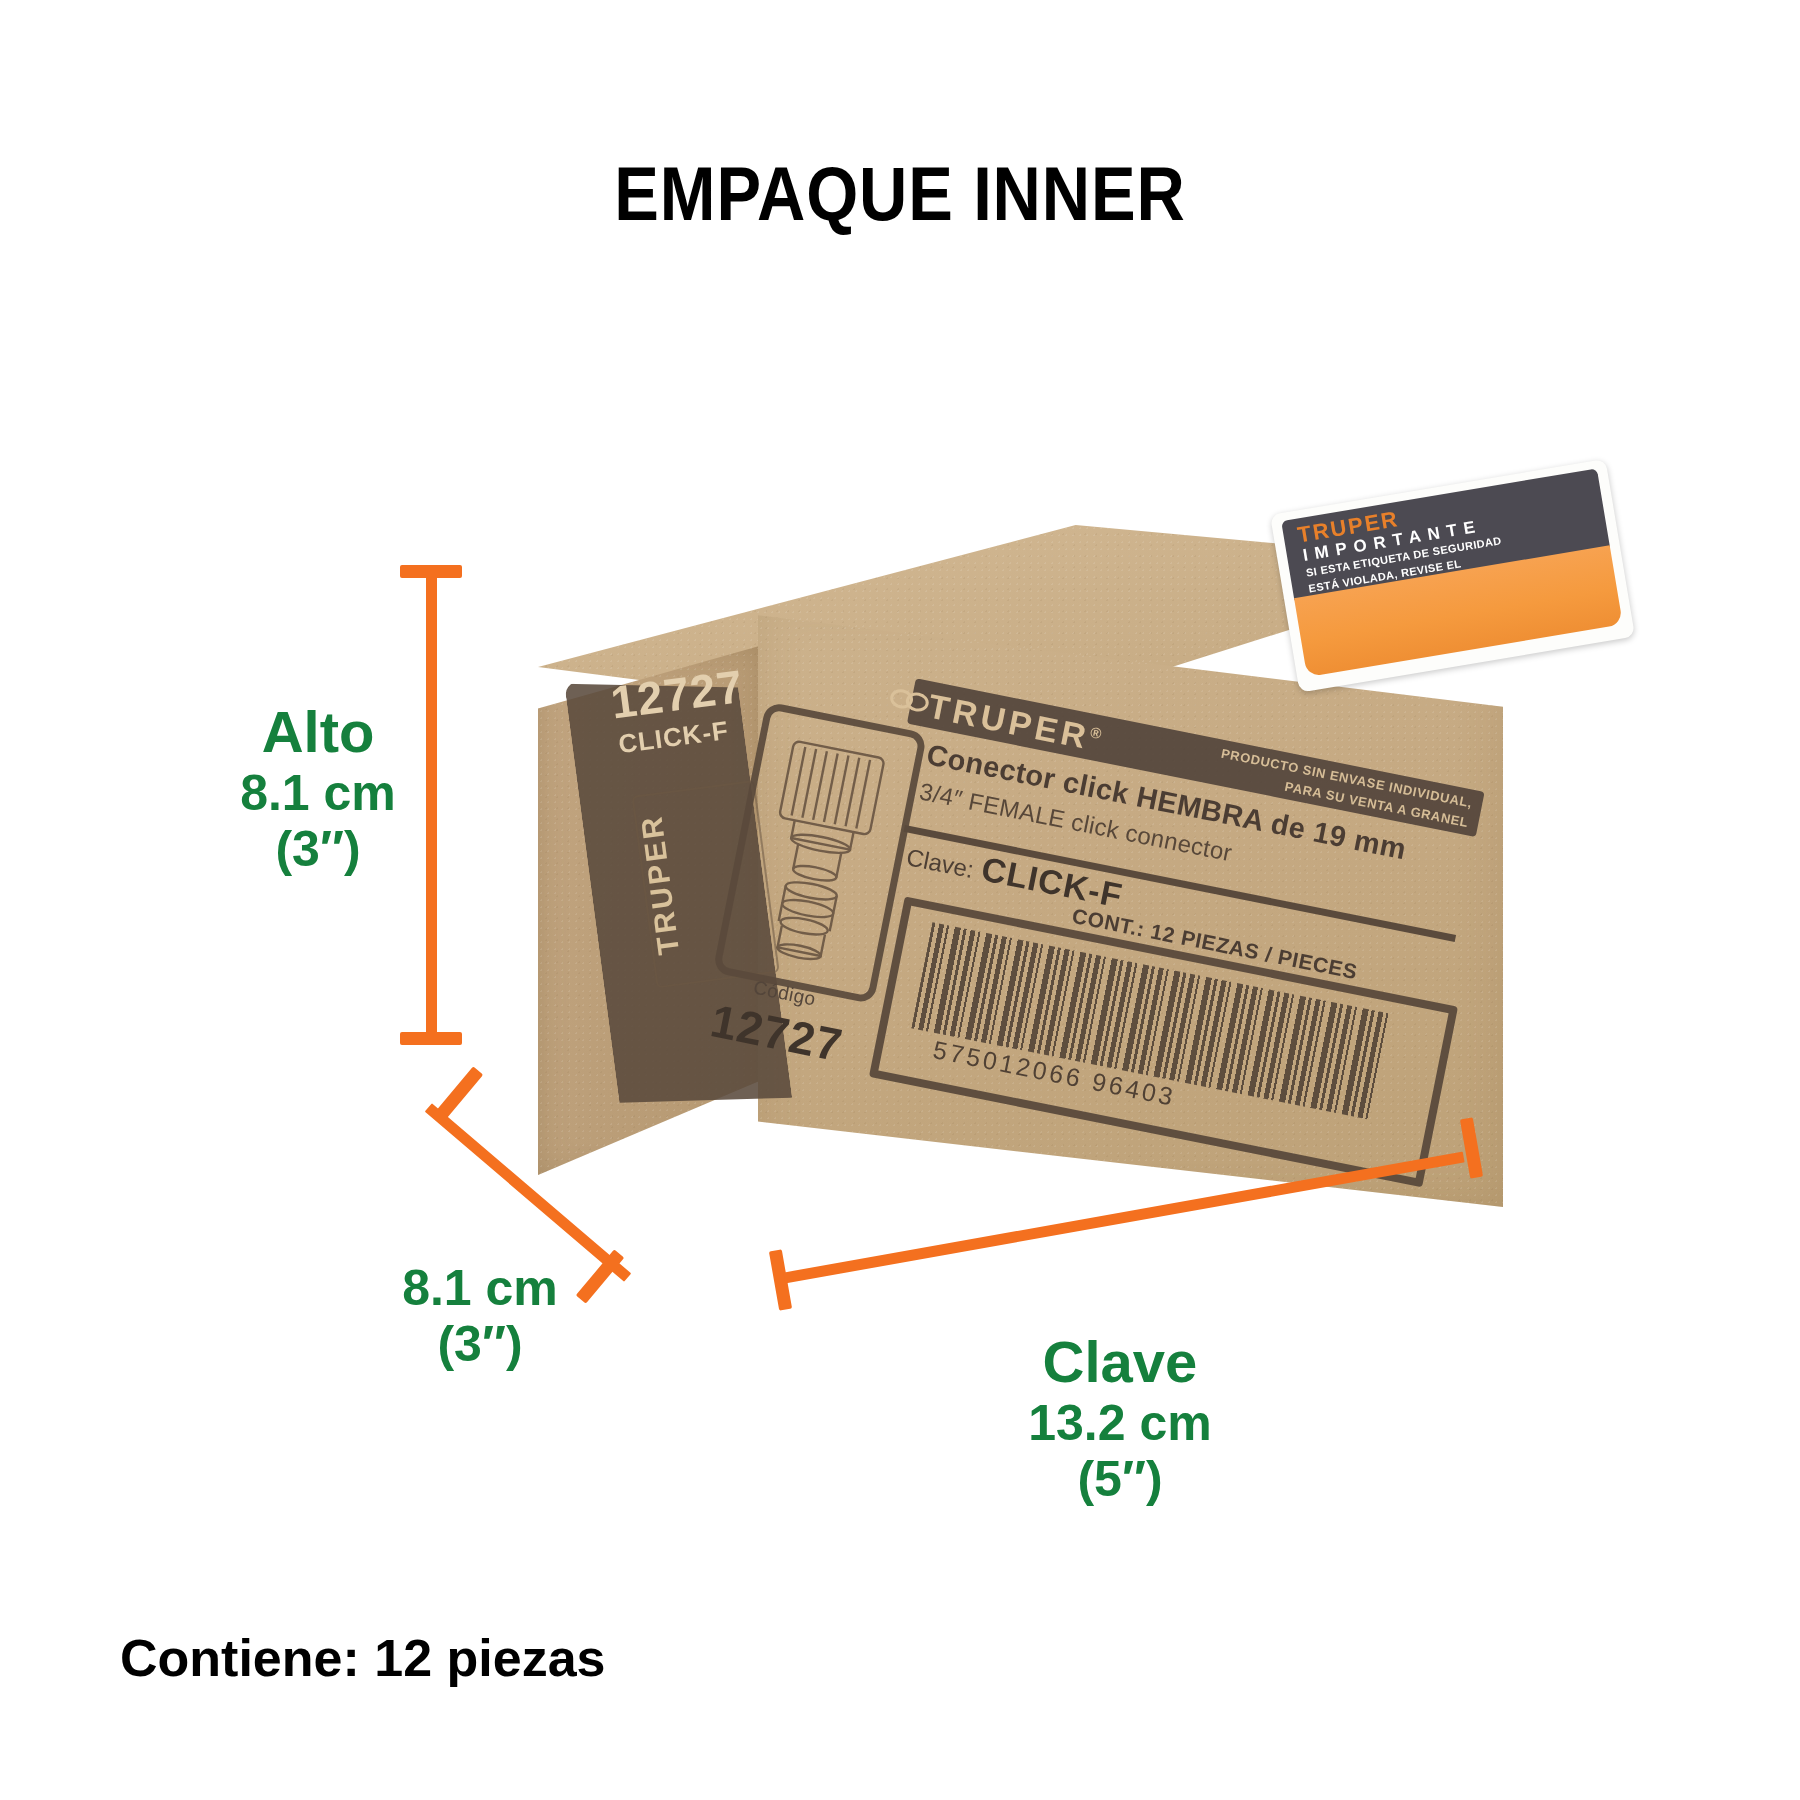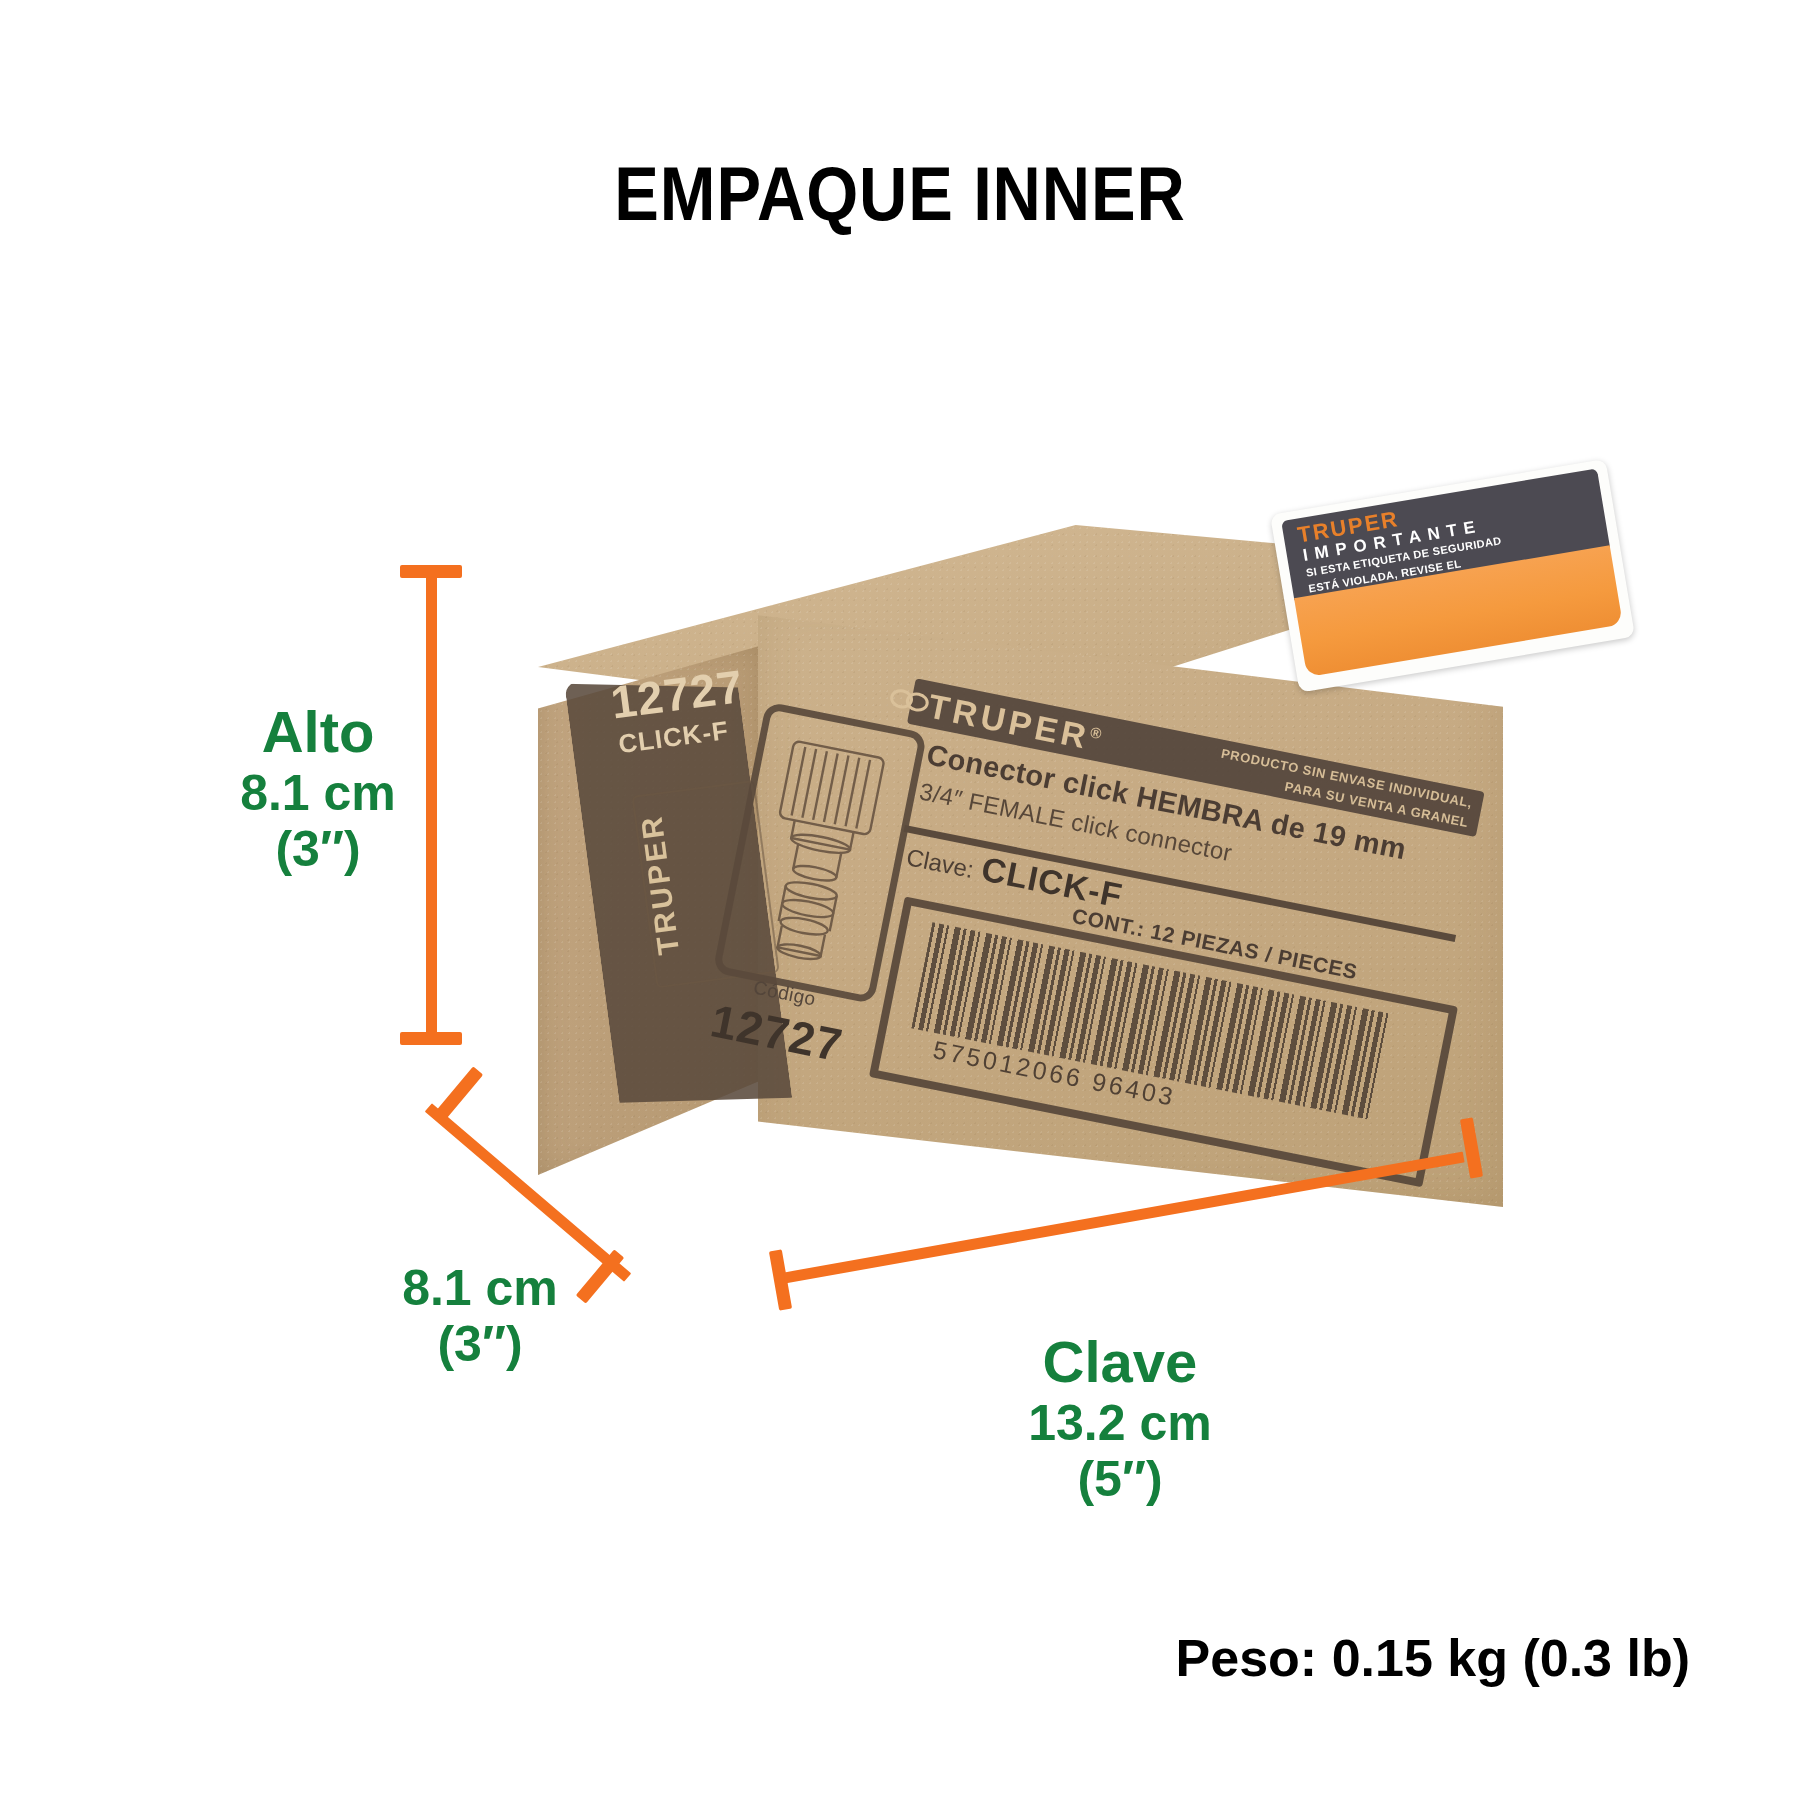--- a/index.html
+++ b/index.html
@@ -395,15 +395,15 @@
     <div class="dim-cm">8.1 cm</div>
     <div class="dim-in">(3″)</div>
   </div>
 
   <div class="dim-block" id="dim-largo">
     <div class="dim-name">Clave</div>
     <div class="dim-cm">13.2 cm</div>
     <div class="dim-in">(5″)</div>
   </div>
 
-  <div class="footer-text" id="footer-peso">Peso: 0.15 kg (0.3 lb)</div>
+  <div class="footer-text" id="footer-contiene">Contiene: 12 piezas</div>
 
 </div>
 
 </body></html>

